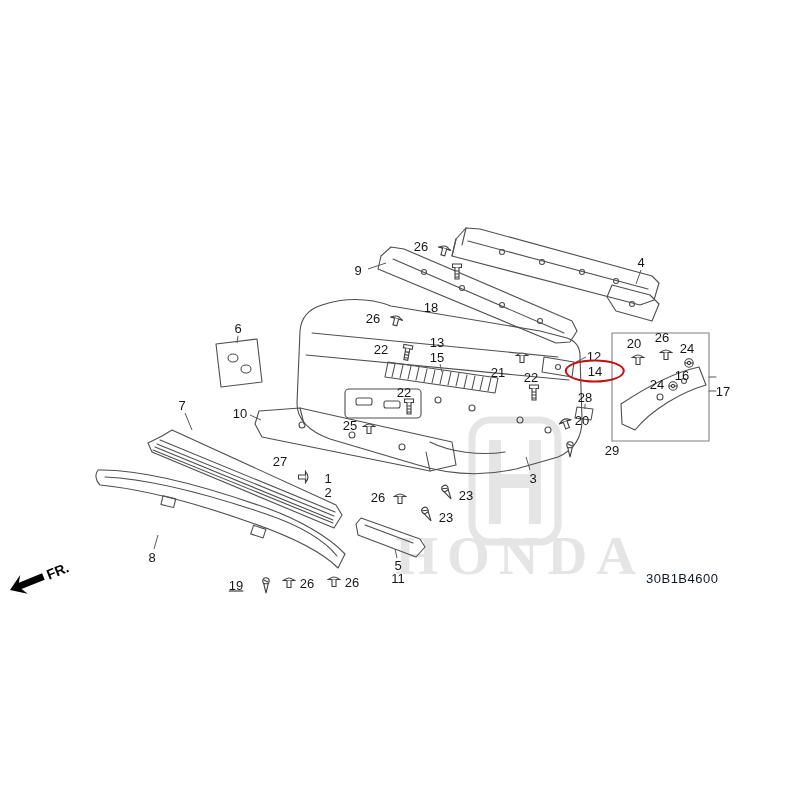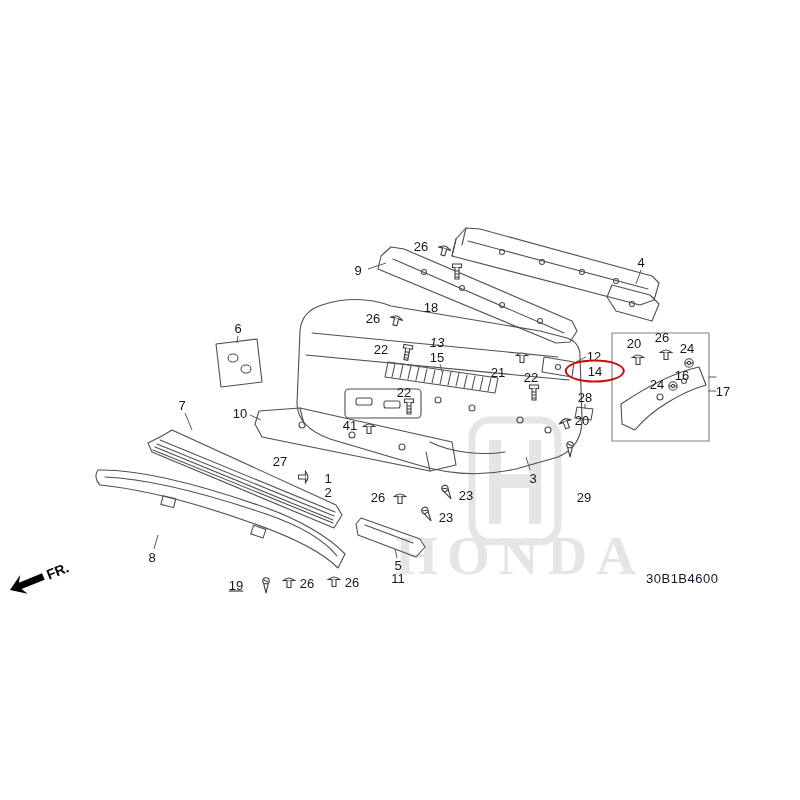--- a/index.html
+++ b/index.html
@@ -229,39 +229,39 @@
     </svg>
 
   <div id="callouts">
       <div class="callout" style="left: 421px; top: 246px;">26</div>
       <div class="callout" style="left: 358px; top: 270px;">9</div>
       <div class="callout" style="left: 431px; top: 270px; margin-top: 37px;">18</div>
       <div class="callout" style="left: 641px; top: 262px;">4</div>
       <div class="callout" style="left: 373px; top: 318px;">26</div>
       <div class="callout" style="left: 238px; top: 328px;">6</div>
       <div class="callout" style="left: 381px; top: 349px;">22</div>
-      <div class="callout" style="left: 437px; top: 342px; font-style: italic;">13</div>
+      <div class="callout" style="left: 437px; top: 342px;">13</div>
       <div class="callout" style="left: 437px; top: 357px;">15</div>
       <div class="callout" style="left: 498px; top: 372px;">21</div>
       <div class="callout" style="left: 594px; top: 356px;">12</div>
       <div class="callout circled" style="left: 595px; top: 371px; border-color: rgb(196, 17, 17);">14</div>
       <div class="callout" style="left: 634px; top: 343px;">20</div>
       <div class="callout" style="left: 662px; top: 337px;">26</div>
       <div class="callout" style="left: 687px; top: 348px;">24</div>
       <div class="callout" style="left: 682px; top: 375px;">16</div>
       <div class="callout" style="left: 723px; top: 391px;">17</div>
       <div class="callout" style="left: 657px; top: 384px;">24</div>
       <div class="callout" style="left: 531px; top: 377px;">22</div>
       <div class="callout" style="left: 585px; top: 397px;">28</div>
       <div class="callout" style="left: 404px; top: 392px;">22</div>
       <div class="callout" style="left: 582px; top: 420px;">20</div>
       <div class="callout" style="left: 182px; top: 405px;">7</div>
       <div class="callout" style="left: 240px; top: 413px;">10</div>
-      <div class="callout" style="left: 350px; top: 425px;">41</div>
-      <div class="callout" style="left: 584px; top: 450px; margin-top: 47px;">29</div>
+      <div class="callout" style="left: 350px; top: 425px;">25</div>
+      <div class="callout" style="left: 612px; top: 450px;">29</div>
       <div class="callout" style="left: 533px; top: 478px;">3</div>
       <div class="callout" style="left: 280px; top: 461px;">27</div>
       <div class="callout" style="left: 328px; top: 478px;">1</div>
       <div class="callout" style="left: 328px; top: 492px;">2</div>
       <div class="callout" style="left: 378px; top: 497px;">26</div>
       <div class="callout" style="left: 466px; top: 495px;">23</div>
       <div class="callout" style="left: 446px; top: 517px;">23</div>
       <div class="callout" style="left: 152px; top: 557px;">8</div>
       <div class="callout" style="left: 398px; top: 565px;">5</div>
       <div class="callout" style="left: 398px; top: 578px;">11</div>

